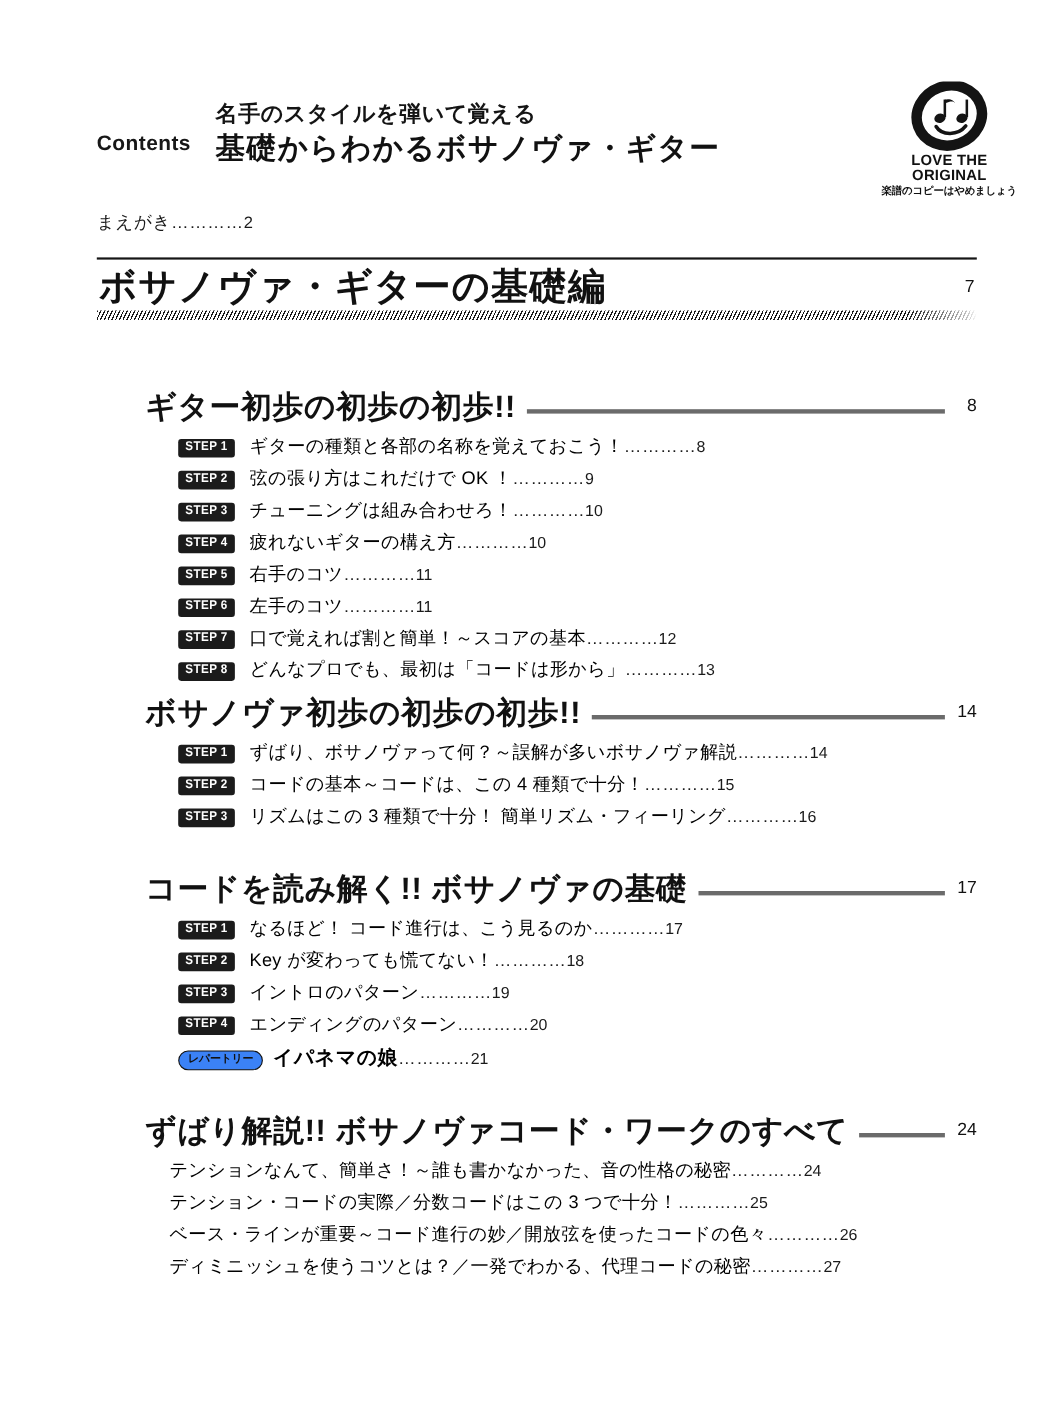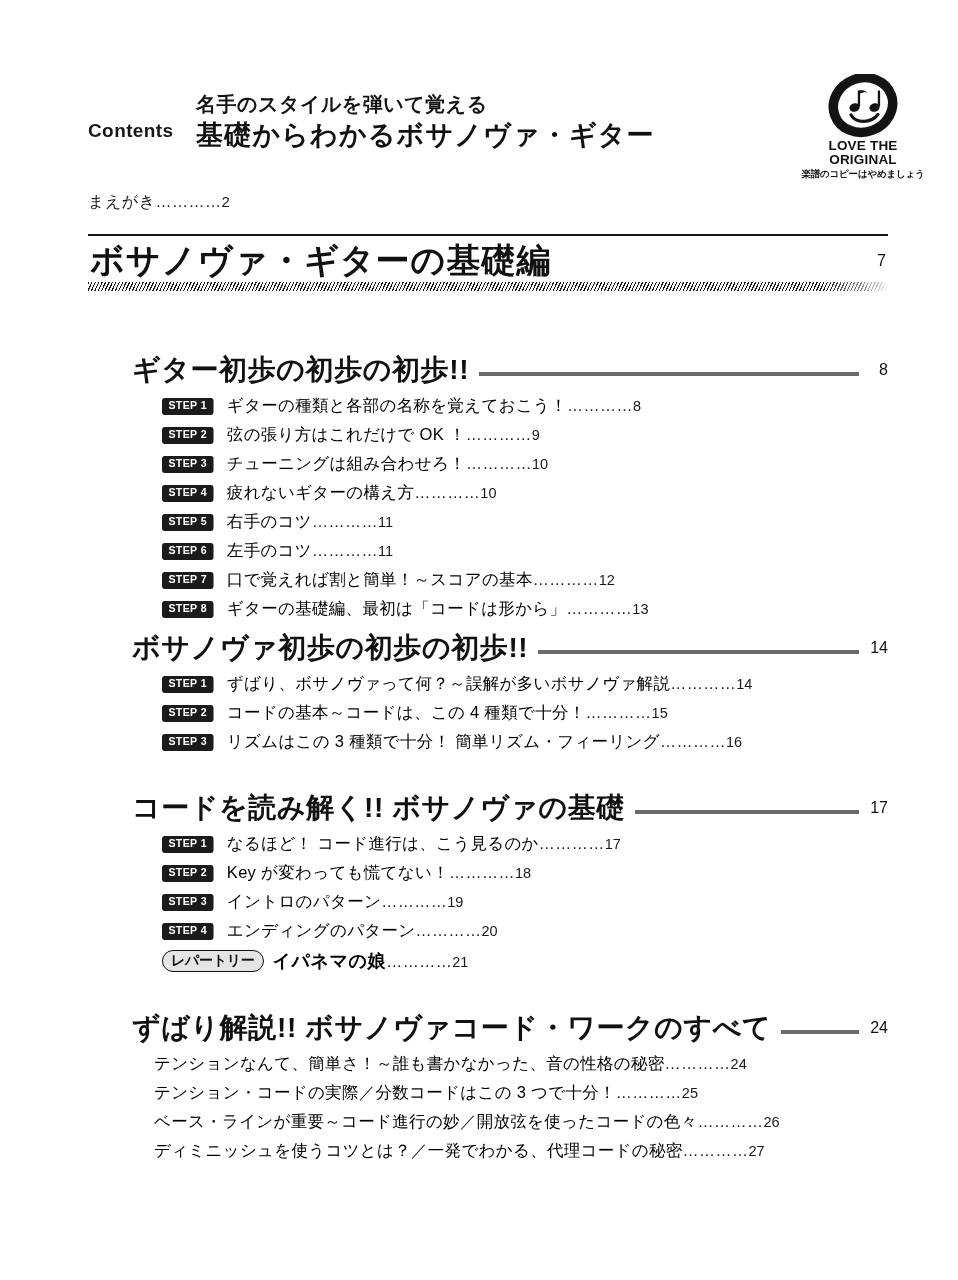--- a/index.html
+++ b/index.html
@@ -210,25 +210,25 @@
     line-height: 1;
     margin-right: 9px;
     position: relative;
     top: -2px;
     transform: scaleX(0.92);
     transform-origin: left center;
   }
   .badge-rep {
     flex: 0 0 auto;
     display: inline-block;
-    background: #e5e5e5;
+    background: #3b82f6;
     color: #111111;
     border: 1.6px solid #111111;
     border-radius: 11px;
-    font-size: 14px;
+    font-size: 10px;
     font-weight: bold;
     letter-spacing: -0.3px;
     padding: 2.5px 8px 3.5px 8px;
     line-height: 1;
     margin-right: 9px;
     position: relative;
     top: -2px;
   }
 
   .entry-text {
@@ -342,21 +342,21 @@
             <span class="entry-page">11</span>
           </div>
           <div class="entry">
             <span class="badge-step">STEP 7</span>
             <span class="entry-text">口で覚えれば割と簡単！～スコアの基本</span>
             <span class="entry-leader">…………</span>
             <span class="entry-page">12</span>
           </div>
           <div class="entry">
             <span class="badge-step">STEP 8</span>
-            <span class="entry-text">ギターの基礎編、最初は「コードは形から」</span>
+            <span class="entry-text">どんなプロでも、最初は「コードは形から」</span>
             <span class="entry-leader">…………</span>
             <span class="entry-page">13</span>
           </div>
         </div>
       </div>
       <div class="section" style="top: 628px;">
         <div class="sec-head">
           <div class="sec-title">ボサノヴァ初歩の初歩の初歩!!</div>
           <div class="sec-line"></div>
           <div class="sec-page">14</div>

